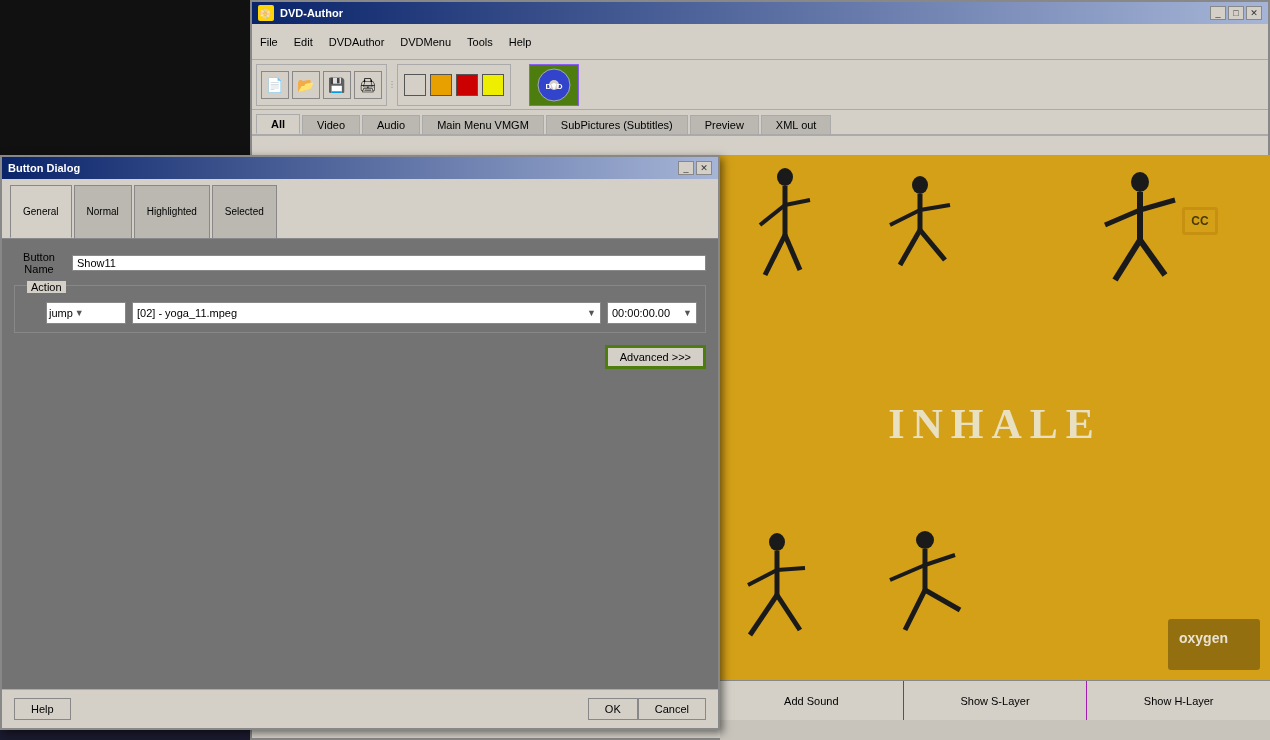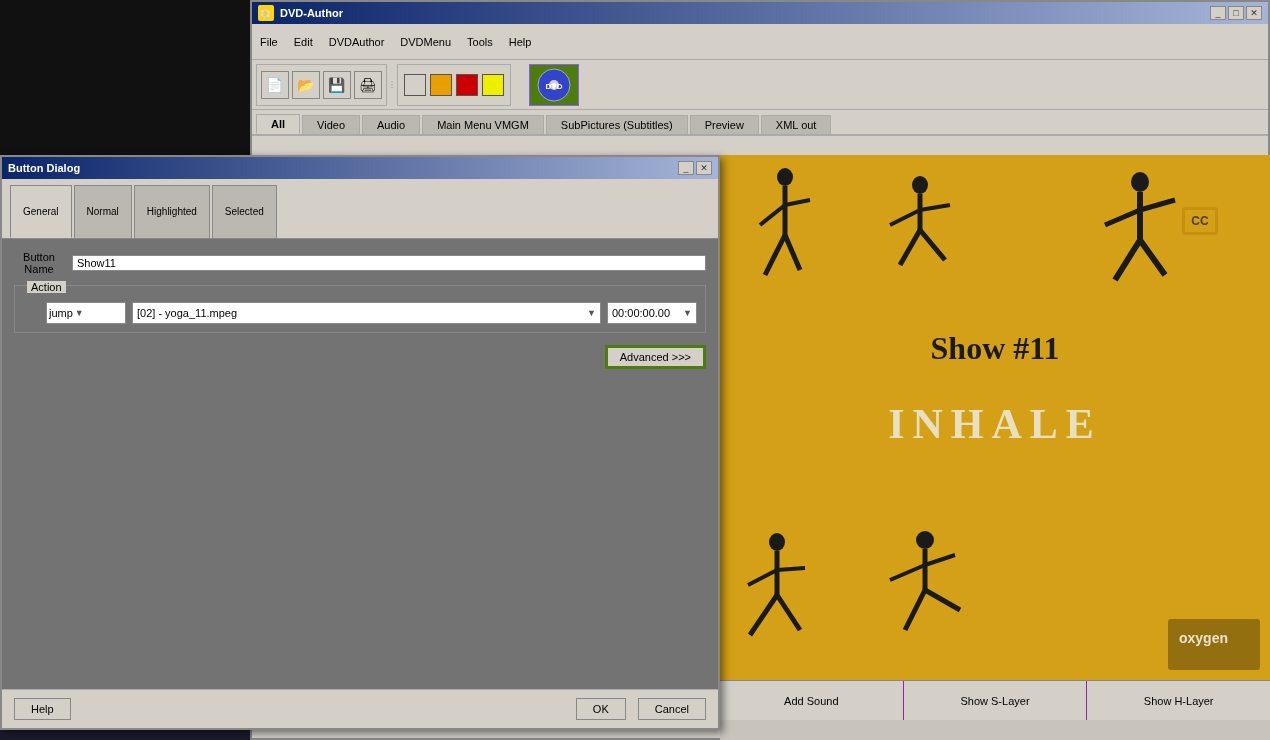--- a/index.html
+++ b/index.html
@@ -359,21 +359,21 @@
     }
     .footer-btn {
       padding: 4px 16px;
       background: #d4d0c8;
       border: 1px solid #888;
       font-size: 11px;
       cursor: pointer;
     }
     .footer-right {
       display: flex;
-      gap: 12px;
+      gap: 0;
     }
 
     
     .preview-panel {
       position: absolute;
       top: 155px;
       left: 720px;
       right: 0;
       bottom: 0;
       background: #c8c4bc;
@@ -585,21 +585,20 @@
 </div>
 
 <div class="preview-panel">
 
   <div class="preview-image">
 
     <div class="cc-badge">
       <span>CC</span>
     </div>
 
-    <div class="preview-text-show11">Show #11</div>
 
     <div class="preview-text-inhale">INHALE</div>
 
 
     <svg class="yoga-figure" style="position:absolute;top:10px;left:30px;" width="70" height="130" viewBox="0 0 70 130">
       <ellipse cx="35" cy="12" rx="8" ry="9" fill="#1a1a1a"></ellipse>
       <line x1="35" y1="21" x2="35" y2="70" stroke="#1a1a1a" stroke-width="5"></line>
       <line x1="35" y1="40" x2="10" y2="60" stroke="#1a1a1a" stroke-width="4"></line>
       <line x1="35" y1="40" x2="60" y2="35" stroke="#1a1a1a" stroke-width="4"></line>
       <line x1="35" y1="70" x2="15" y2="110" stroke="#1a1a1a" stroke-width="5"></line>

